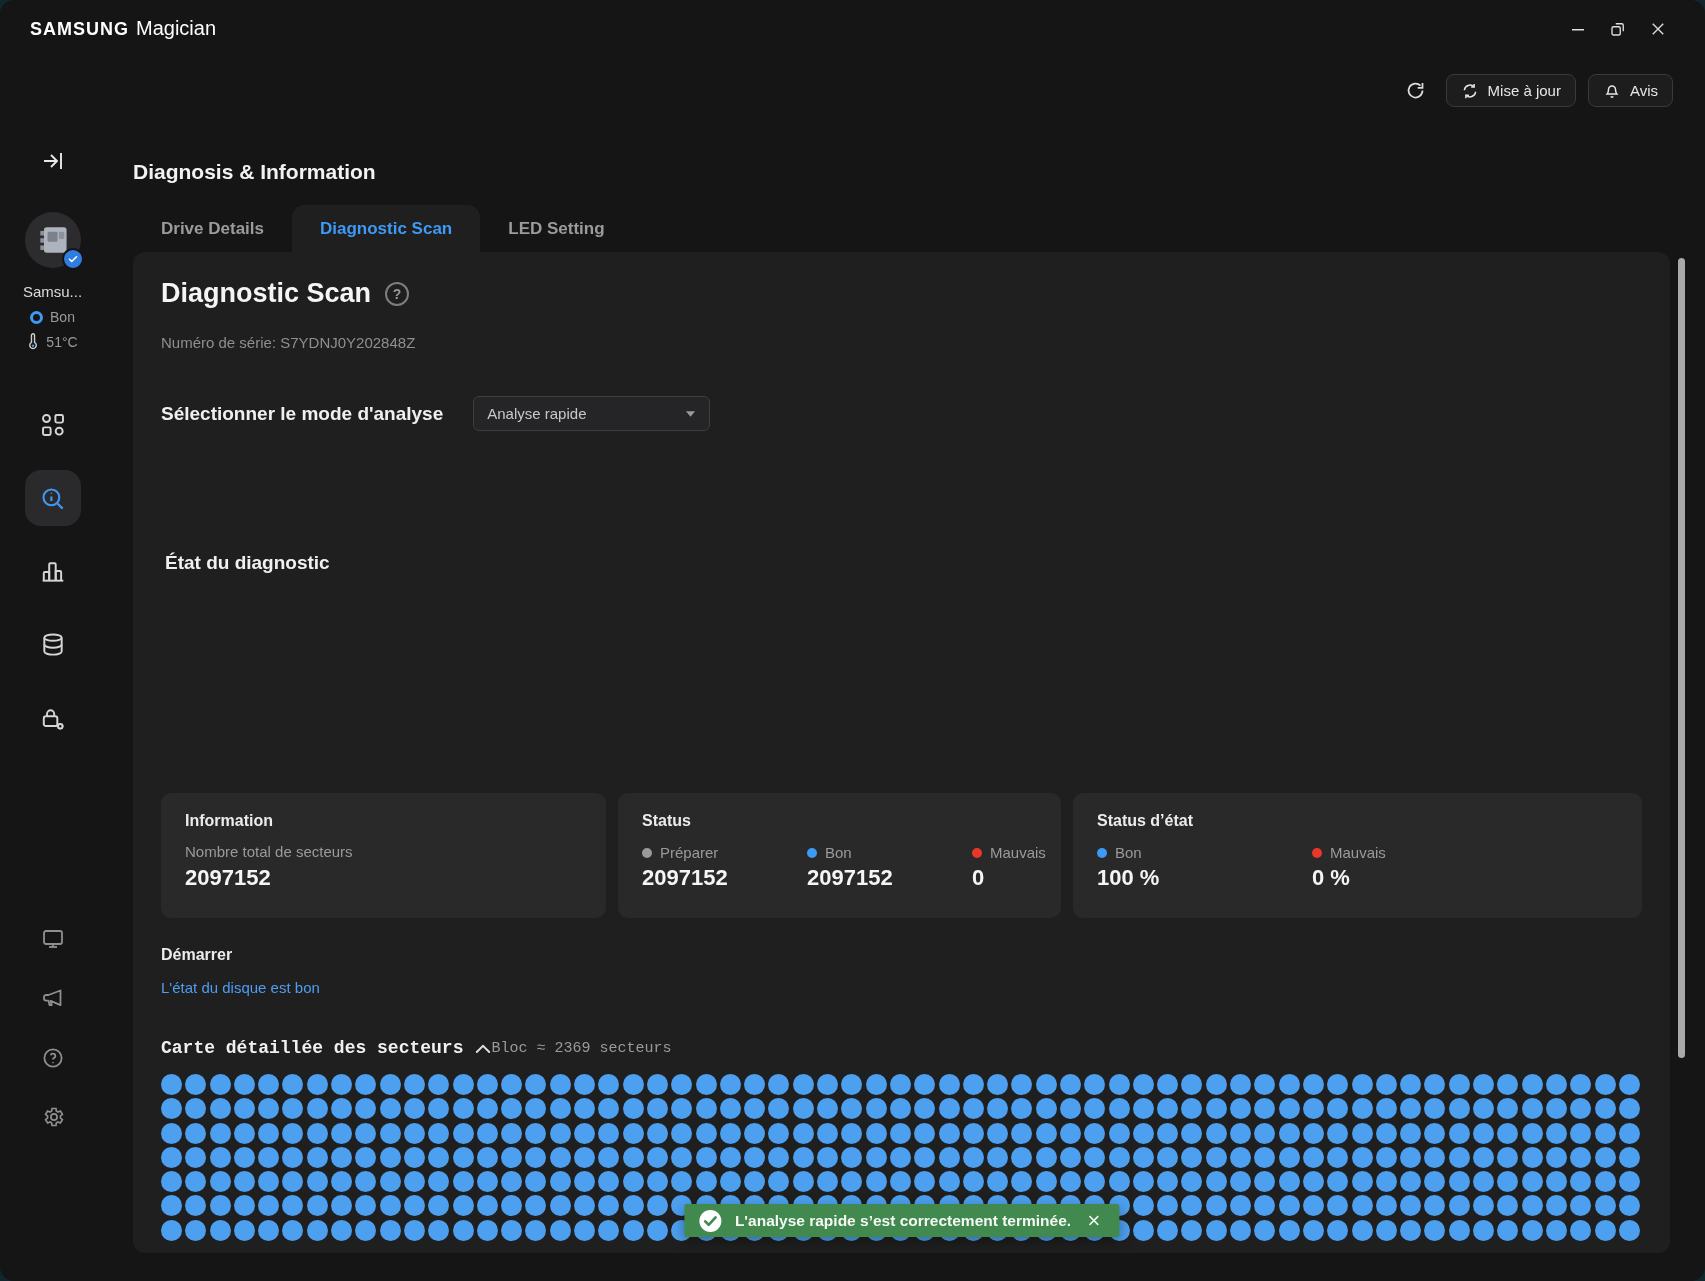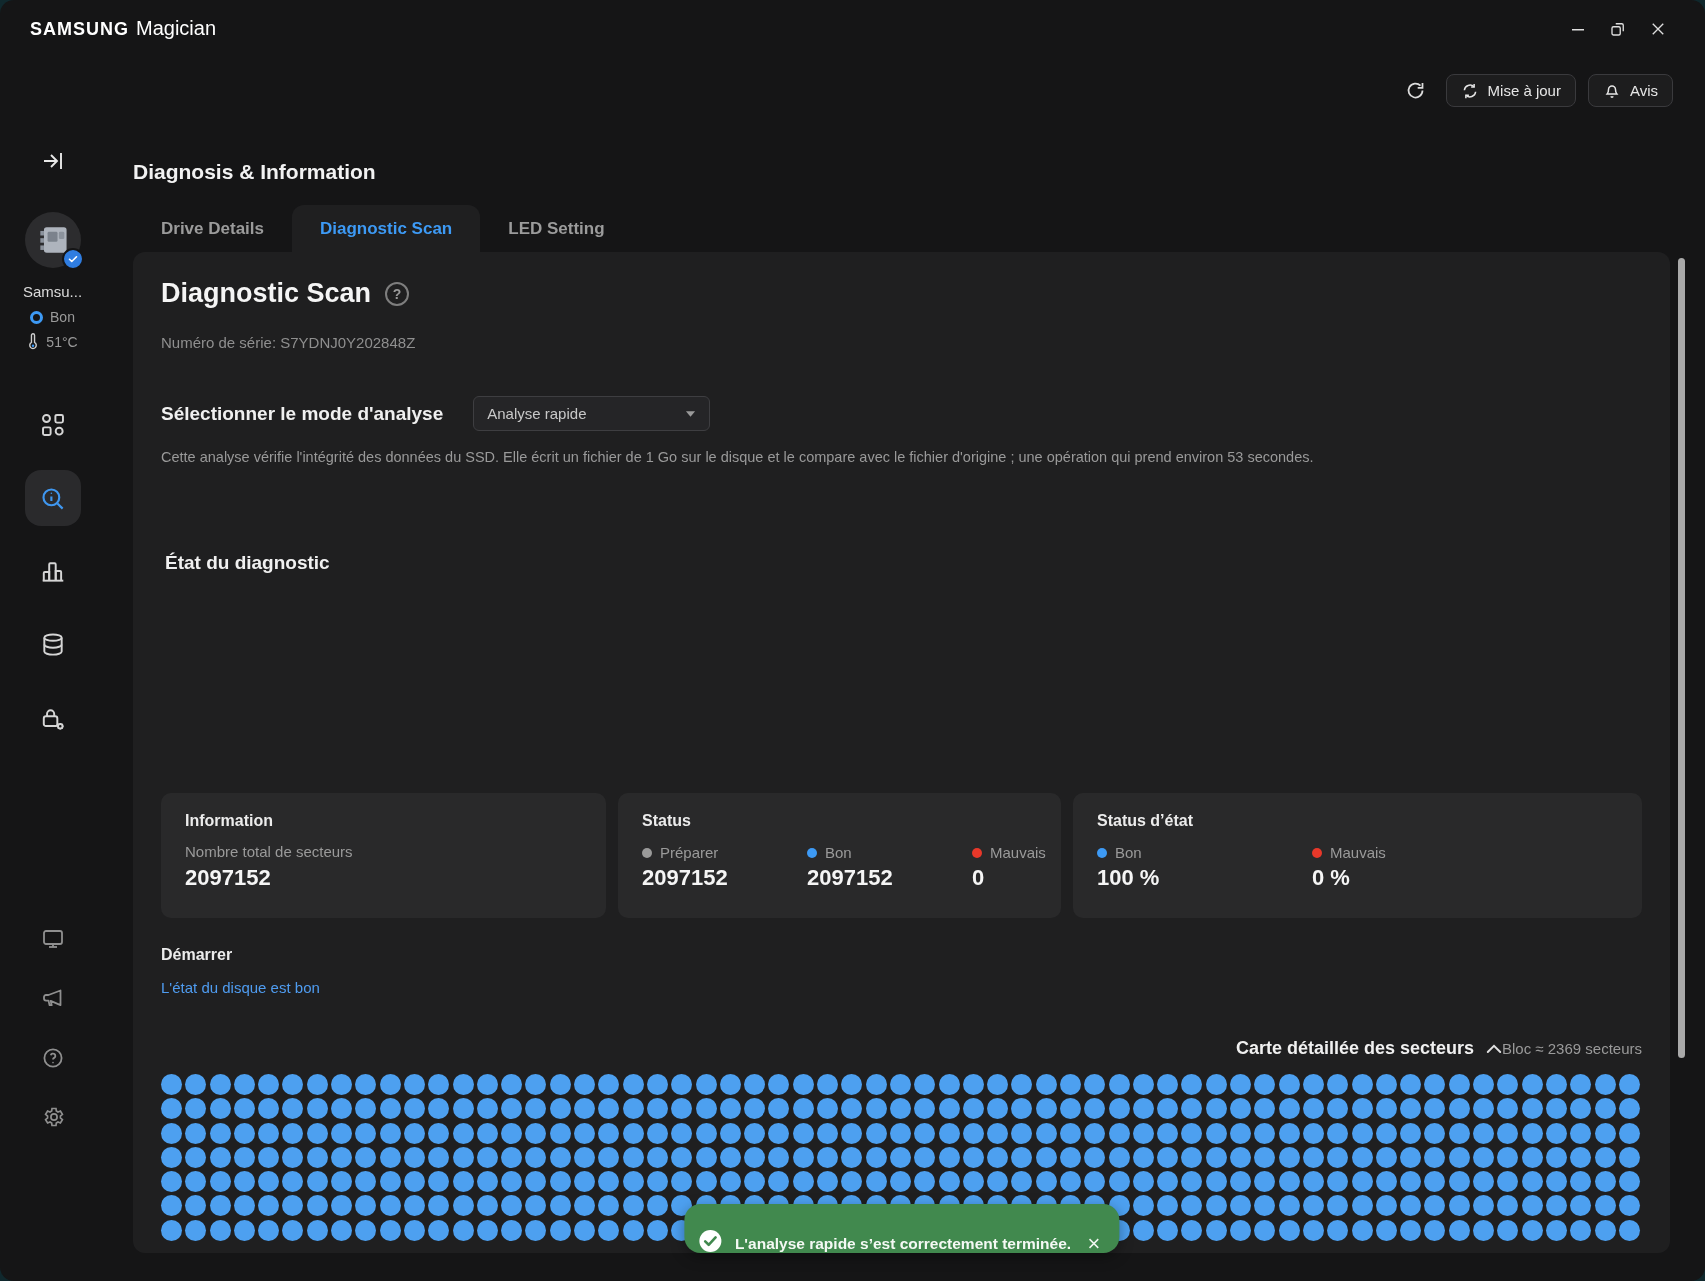--- a/index.html
+++ b/index.html
@@ -76,28 +76,28 @@
   .card-value{margin-top:5px;font-size:22px;font-weight:700;color:#f5f5f5;}
   .stat-grid-3{margin-top:14px;display:grid;grid-template-columns:165px 165px 1fr;}
   .stat-grid-2{margin-top:14px;display:grid;grid-template-columns:215px 1fr;}
   .stat-label{display:flex;align-items:center;gap:8px;font-size:15px;color:#9a9a9a;}
   .dot{width:10px;height:10px;border-radius:50%;}
   .stat-value{margin-top:4px;font-size:22px;font-weight:700;color:#f5f5f5;}
 
   .results-heading{position:absolute;left:28px;top:694px;font-size:16px;font-weight:700;color:#ececec;}
   .results-link{position:absolute;left:28px;top:727px;font-size:15px;color:#4f9cf0;cursor:pointer;}
 
-  .sector-header{position:absolute;left:28px;top:786px;width:1481px;display:flex;justify-content:flex-end;align-items:center;}
+  .sector-header{position:absolute;left:28px;top:786px;width:1481px;display:flex;justify-content:flex-start;align-items:center;font-family:Liberation Mono, monospace;}
   .sector-title{display:flex;align-items:center;gap:12px;font-size:18px;font-weight:700;color:#f0f0f0;}
   .block-info{font-size:15px;color:#9a9a9a;}
   .dots{position:absolute;left:28px;top:822px;width:1484px;display:flex;flex-wrap:wrap;gap:3.3px;}
   .sector-dot{width:21px;height:21px;border-radius:50%;flex:0 0 auto;}
 
-  .toast{position:absolute;left:50%;transform:translateX(-50%);top:952px;height:49px;background:#41894e;
-         border-radius:16px;display:flex;align-items:flex-end;gap:13px;padding:0 16px 0 14px;
+  .toast{position:absolute;left:50%;transform:translateX(-50%);top:952px;height:33px;background:#41894e;
+         border-radius:2px;display:flex;align-items:center;gap:13px;padding:0 16px 0 14px;
          box-shadow:0 4px 14px rgba(0,0,0,.35);}
   .toast-msg{font-size:15.5px;font-weight:700;color:#f4f9f4;white-space:nowrap;}
   .toast-close{background:none;border:none;color:#eef5ee;cursor:pointer;padding:2px;}
 
   .scrollbar{position:absolute;left:1678px;top:258px;width:7px;height:988px;}
   .scroll-thumb{position:absolute;top:0;left:0;width:7px;height:800px;background:#a9a9a9;border-radius:4px;cursor:pointer;}
 </style>
 </head>
 <body>
 
@@ -342,21 +342,20 @@
       <div class="select">
         <span>Analyse rapide</span>
         <span>
           <svg width="11" height="8" viewBox="0 0 12 8">
               <polygon points="1,1 11,1 6,7" fill="#9a9a9a"></polygon>
             </svg>
         </span>
       </div>
     </div>
 
-    <p class="description" style="margin:0;">Cette analyse vérifie l'intégrité des données du SSD. Elle écrit un fichier de 1 Go sur le disque et le compare avec le fichier d'origine ; une opération qui prend environ 53 secondes.</p>
 
     <h3 class="status-heading" style="margin:4px;">État du diagnostic</h3>
 
 
     <div class="cards-row">
 
       <div class="card">
         <div class="card-title">Information</div>
         <div class="card-sub">Nombre total de secteurs</div>
         <div class="card-value">2097152</div>

